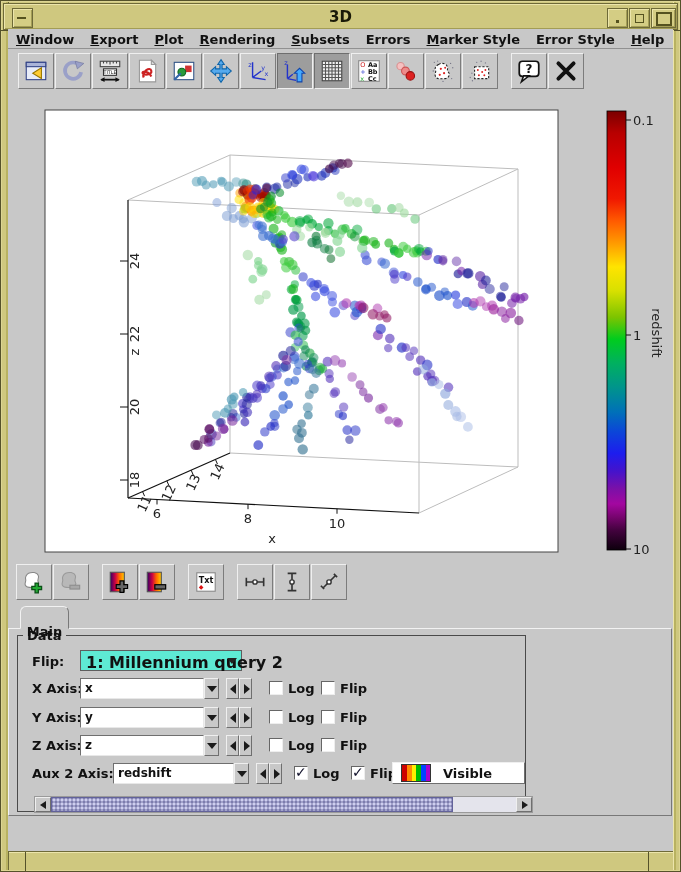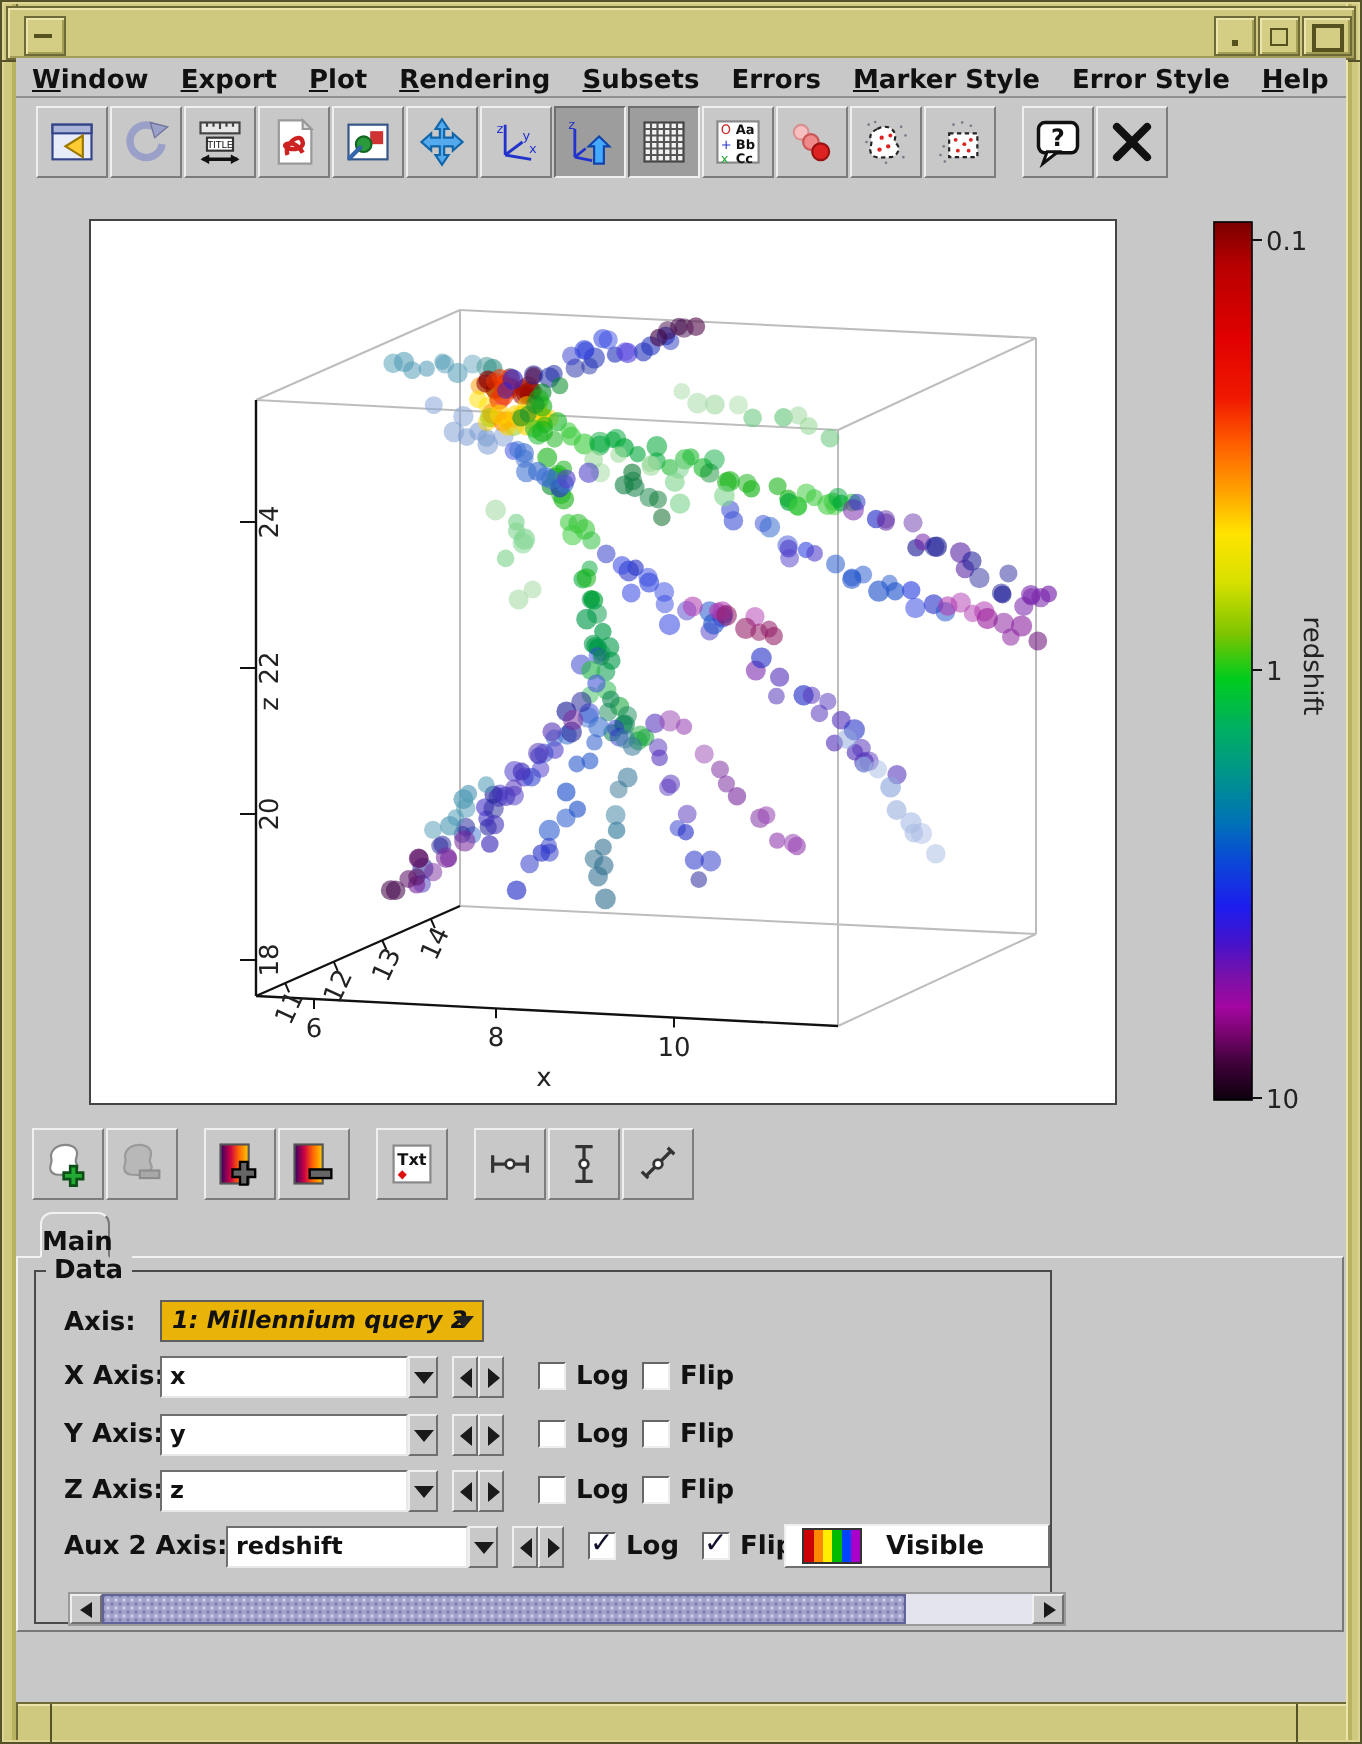--- a/index.html
+++ b/index.html
@@ -37,33 +37,33 @@
   #toolbar2{position:absolute;left:0;top:531px;width:665px;height:42px;background:#c8c8c8;display:flex;align-items:flex-start;padding-left:8px;box-sizing:border-box;}
   .tbtn{width:34px;height:34px;margin-top:4px;margin-right:1px;background:#c8c8c8;flex:0 0 auto;
         border:1px solid;border-color:#efefef #7c7c7c #7c7c7c #efefef;display:flex;align-items:center;justify-content:center;}
   .tbtn.pressed{background:#9d9d9d;border-color:#6e6e6e #efefef #efefef #6e6e6e;}
   .tbtn.gap{margin-left:12px;}
   .tbtn svg{width:26px;height:26px;}
   
   #plot-panel{position:absolute;left:0;top:66px;width:665px;height:465px;background:#c8c8c8;}
   #plot-svg{position:absolute;left:0;top:0;}
   
-  #tab-main{position:absolute;left:12px;top:577px;width:35px;height:23px;background:#c8c8c8;z-index:5;
+  #tab-main{position:absolute;left:12px;top:577px;width:49px;height:23px;background:#c8c8c8;z-index:5;
             border:1px solid;border-color:#f2f2f2 #787878 #c8c8c8 #f2f2f2;border-radius:6px 6px 0 0;
-            font-weight:bold;font-size:13px;color:#111;text-align:center;padding-top:7px;box-sizing:border-box;}
+            font-weight:bold;font-size:13px;color:#111;text-align:center;padding-top:17px;box-sizing:border-box;}
   #tab-content{position:absolute;left:0;top:599px;width:664px;height:188px;background:#c8c8c8;
                border:1px solid;border-color:#f2f2f2 #787878 #787878 #f2f2f2;box-sizing:border-box;}
   .titled-border{position:absolute;border:1px solid #4a4a4a;}
   .titled-border>.bt{position:absolute;top:-8px;left:5px;background:#c8c8c8;padding:0 4px;font-weight:bold;font-size:13px;color:#111;}
   #data-group{left:8px;top:6px;width:507px;height:175px;}
   #subset-group{left:526px;top:6px;width:128px;height:175px;}
   .lbl{position:absolute;font-weight:bold;font-size:13px;color:#111;white-space:nowrap;}
   
-  .combo-flat{position:absolute;height:21px;background:#eab308;border:1px solid #5e5e5e;box-sizing:border-box;
-              font-weight:bold;font-size:12px;color:#111;padding:2px 18px 0 5px;white-space:nowrap;font-style:italic;}
+  .combo-flat{position:absolute;height:21px;background:#5eead4;border:1px solid #5e5e5e;box-sizing:border-box;
+              font-weight:bold;font-size:16px;color:#111;padding:2px 18px 0 5px;white-space:nowrap;}
   .combo-flat .arr{position:absolute;right:4px;top:7px;width:0;height:0;border-left:5px solid transparent;border-right:5px solid transparent;border-top:6px solid #222;}
   .combo-field{position:absolute;height:21px;background:#fff;border:1px solid;border-color:#6f6f6f #e8e8e8 #e8e8e8 #6f6f6f;
                box-sizing:border-box;font-weight:bold;font-size:12px;color:#111;padding:2px 4px 0 4px;white-space:nowrap;overflow:hidden;}
   .combo-btn{position:absolute;width:15px;height:21px;background:#c8c8c8;border:1px solid;border-color:#efefef #6f6f6f #6f6f6f #efefef;
              box-sizing:border-box;}
   .combo-btn i{position:absolute;left:2px;top:7px;width:0;height:0;border-left:5px solid transparent;border-right:5px solid transparent;border-top:6px solid #1a1a1a;}
   .spin{position:absolute;width:13px;height:21px;background:#c8c8c8;border:1px solid;border-color:#efefef #6f6f6f #6f6f6f #efefef;box-sizing:border-box;}
   .spin i{position:absolute;top:5px;width:0;height:0;border-top:5px solid transparent;border-bottom:5px solid transparent;}
   .spin.left i{left:3px;border-right:6px solid #1a1a1a;}
   .spin.right i{left:4px;border-left:6px solid #1a1a1a;}
@@ -101,20 +101,21 @@
 <div class="frame-edge" id="frame-top"></div>
 <div class="frame-edge" id="frame-bottom"></div>
 <div class="frame-edge" id="frame-left"></div>
 <div class="frame-edge" id="frame-right"></div>
 <div class="notch" style="left:25px;top:852px;width:1px;height:19px;"></div>
 <div class="notch" style="left:648px;top:852px;width:1px;height:19px;"></div>
 <div class="notch" style="left:1px;top:30px;width:7px;height:1px;"></div>
 <div class="notch" style="left:674px;top:30px;width:7px;height:1px;"></div>
 
 <div id="titlebar">
+  <div id="title-text">3D</div>
   <div class="tb-btn" id="sysmenu-btn">
       <i></i>
     </div>
   <div class="tb-btn" id="iconify-btn">
       <i></i>
     </div>
   <div class="tb-btn" id="maximize-btn">
       <i></i>
     </div>
   <div class="tb-btn" id="close-btn">
@@ -843,21 +844,21 @@
           <circle cx="12" cy="12" r="2" fill="#fff" stroke="#333" stroke-width="1.3"></circle>
         </svg>
       </div>
     </div>
 
   <div id="tab-main">Main</div>
   <div id="tab-content">
 
     <div class="titled-border" id="data-group">
       <span class="bt">Data</span>
-      <span class="lbl" style="left:14px;top:18px;">Axis:</span>
+      <span class="lbl" style="left:14px;top:18px;">Flip:</span>
       <div class="combo-flat" style="left:62px;top:14px;width:162px;">
         <span>1: Millennium query 2</span>
         <span class="arr"></span>
       </div>
       <div id="axis-rows">
           <span class="lbl" style="left:14px;top:45px;">X Axis:</span>
           <div class="combo-field" style="left:62px;top:42px;width:124px;">x</div>
           <div class="combo-btn" style="left:186px;top:42px;">
             <i></i>
           </div>

